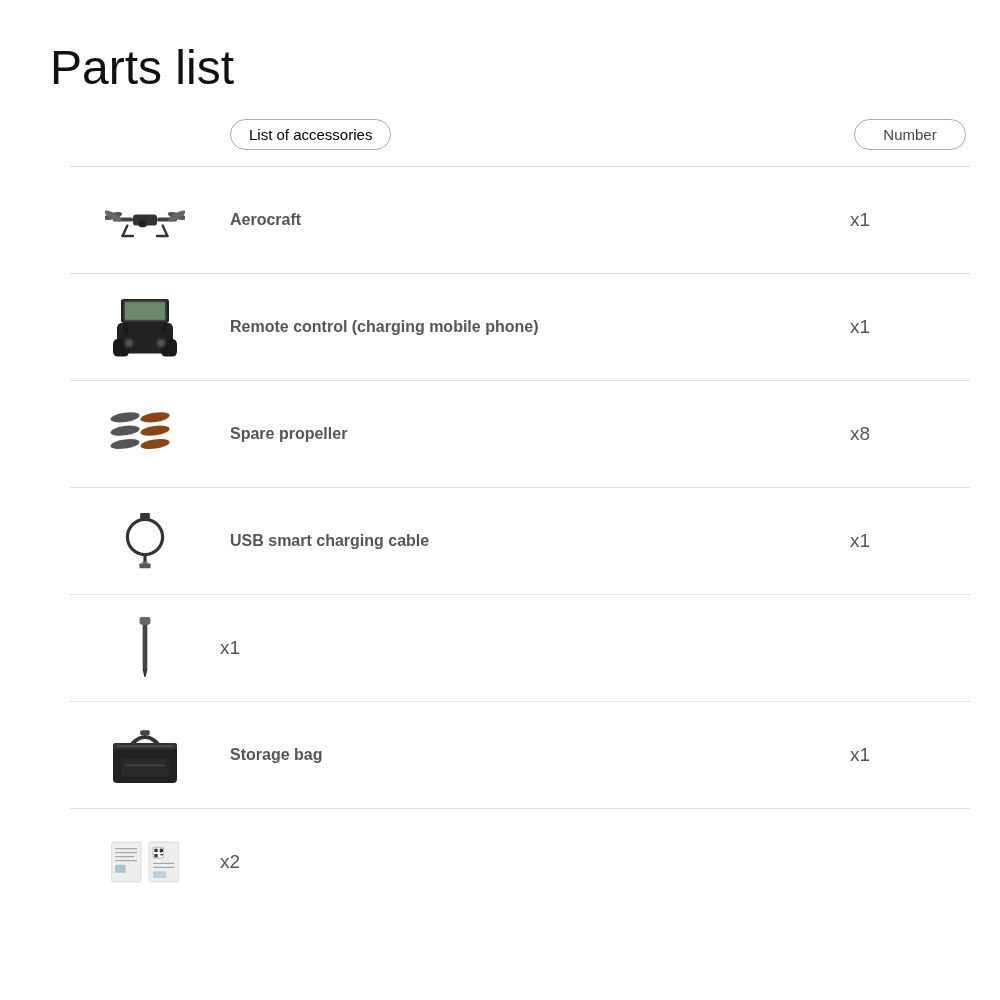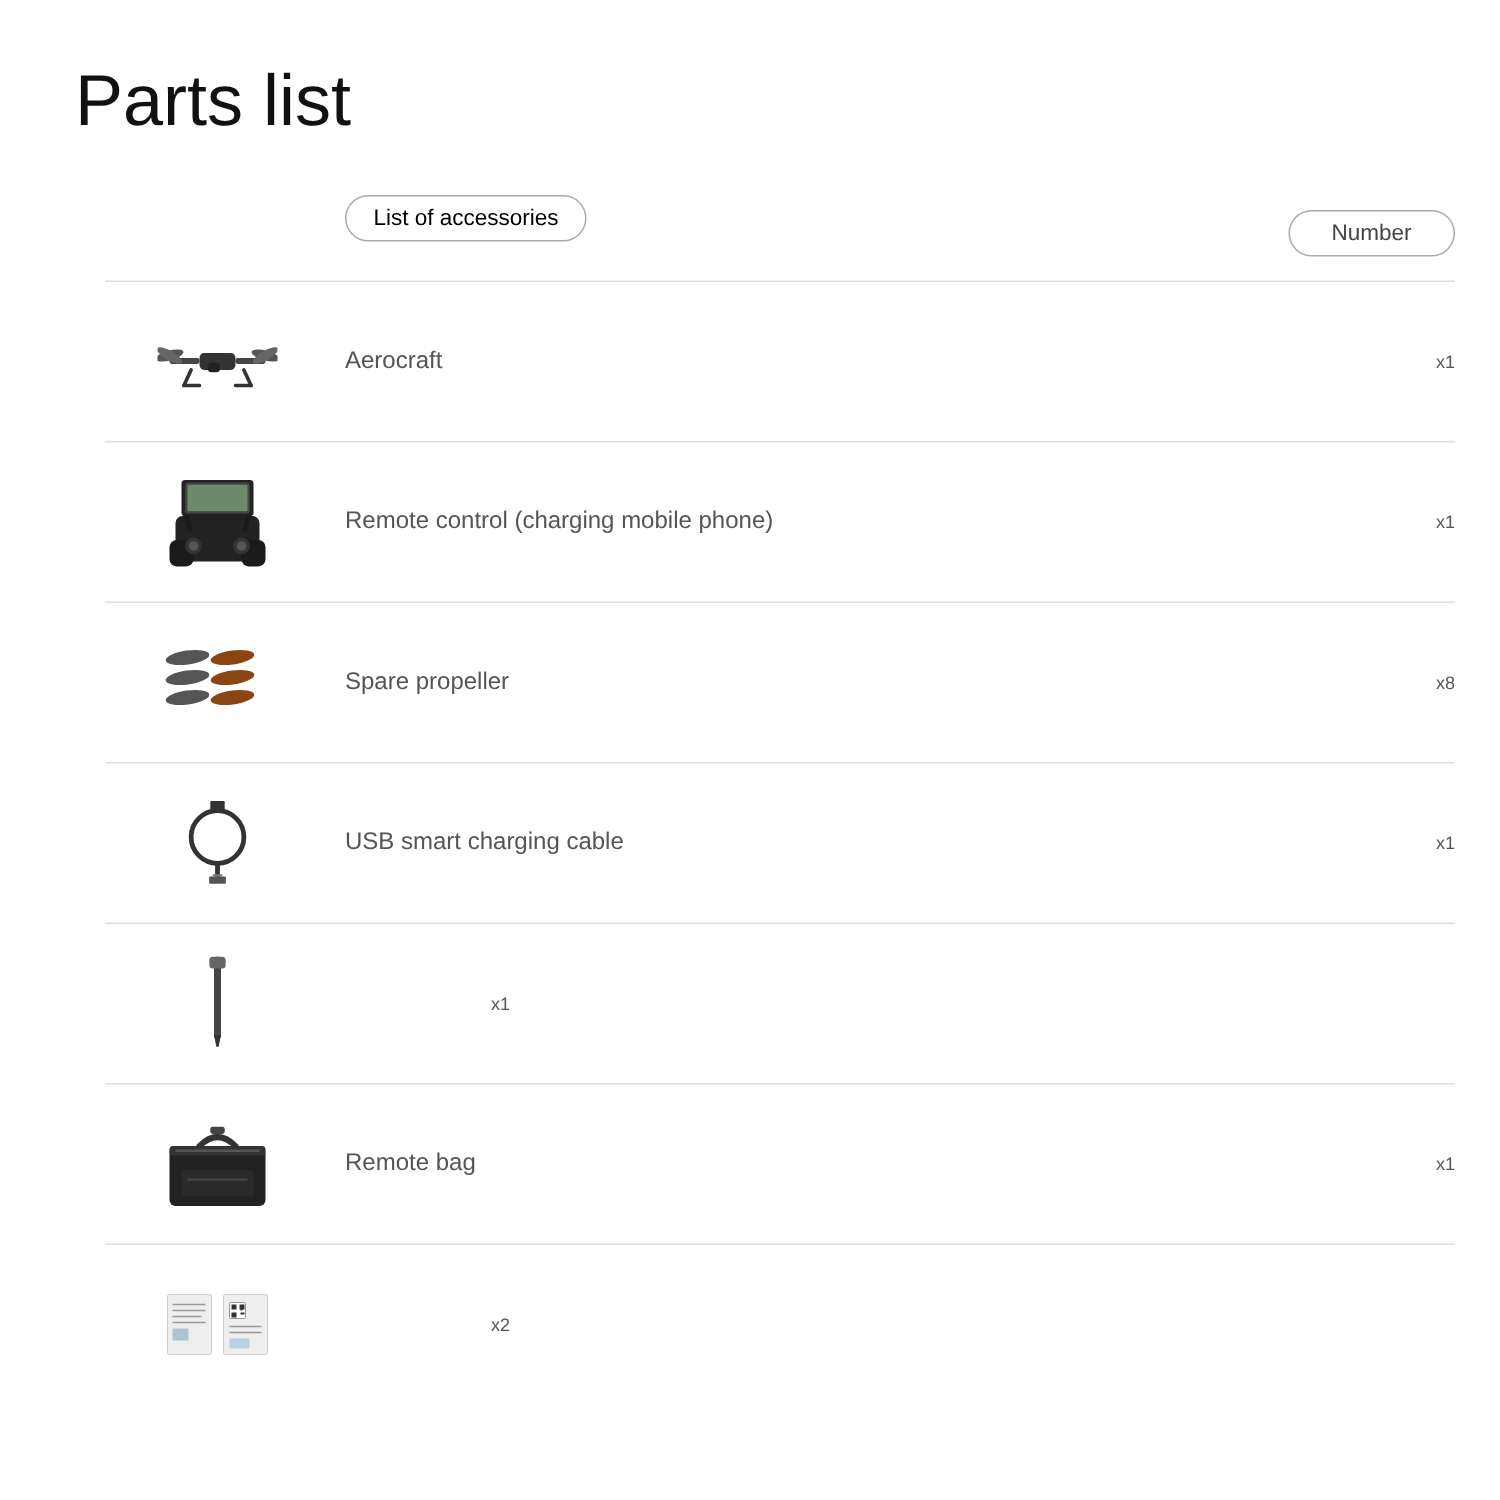--- a/index.html
+++ b/index.html
@@ -25,22 +25,21 @@
       display: flex;
       align-items: center;
       padding: 0 0 16px 0;
       margin-left: 160px;
     }
     .header-accessories {
       flex: 1;
     }
     .header-number {
       width: 120px;
-      text-align: right;
-      margin-top: 21px;
+      text-align: center;
     }
     .pill-label {
       display: inline-block;
       border: 1.5px solid #aaa;
       border-radius: 20px;
       padding: 6px 18px;
       font-size: 15px;
       color: #000000;
       background: #fff;
     }
@@ -72,25 +71,26 @@
     }
     .item-image svg {
       width: 80px;
       height: 70px;
     }
     .item-name {
       flex: 1;
       font-size: 16px;
       color: #555;
       padding-left: 10px;
+      font-weight: bold;
     }
     .item-count {
       width: 120px;
-      text-align: right;
-      font-size: 12px;
+      text-align: left;
+      font-size: 19px;
       color: #555;
     }
   </style>
 </head>
 <body>
 
 <h1 class="page-title">Parts list</h1>
 
 <div class="table-container">
   <div class="table-header">
@@ -219,21 +219,21 @@
 
         <path d="M35 25 Q50 10 65 25" fill="none" stroke="#333" stroke-width="5" stroke-linecap="round"></path>
 
         <rect x="44" y="9" width="12" height="6" rx="2" fill="#444"></rect>
 
         <rect x="20" y="45" width="60" height="22" rx="3" fill="#2a2a2a"></rect>
 
         <line x1="25" y1="53" x2="75" y2="53" stroke="#444" stroke-width="2"></line>
       </svg>
     </div>
-    <div class="item-name">Remote bag</div>
+    <div class="item-name">Storage bag</div>
     <div class="item-count">x1</div>
   </div>
 
   <div class="parts-row">
     <div class="item-image">
       <svg viewBox="0 0 120 80" xmlns="http://www.w3.org/2000/svg">
 
         <rect x="10" y="10" width="44" height="60" rx="2" fill="#eee" stroke="#ccc" stroke-width="1"></rect>
 
         <line x1="15" y1="20" x2="48" y2="20" stroke="#999" stroke-width="1.5"></line>

